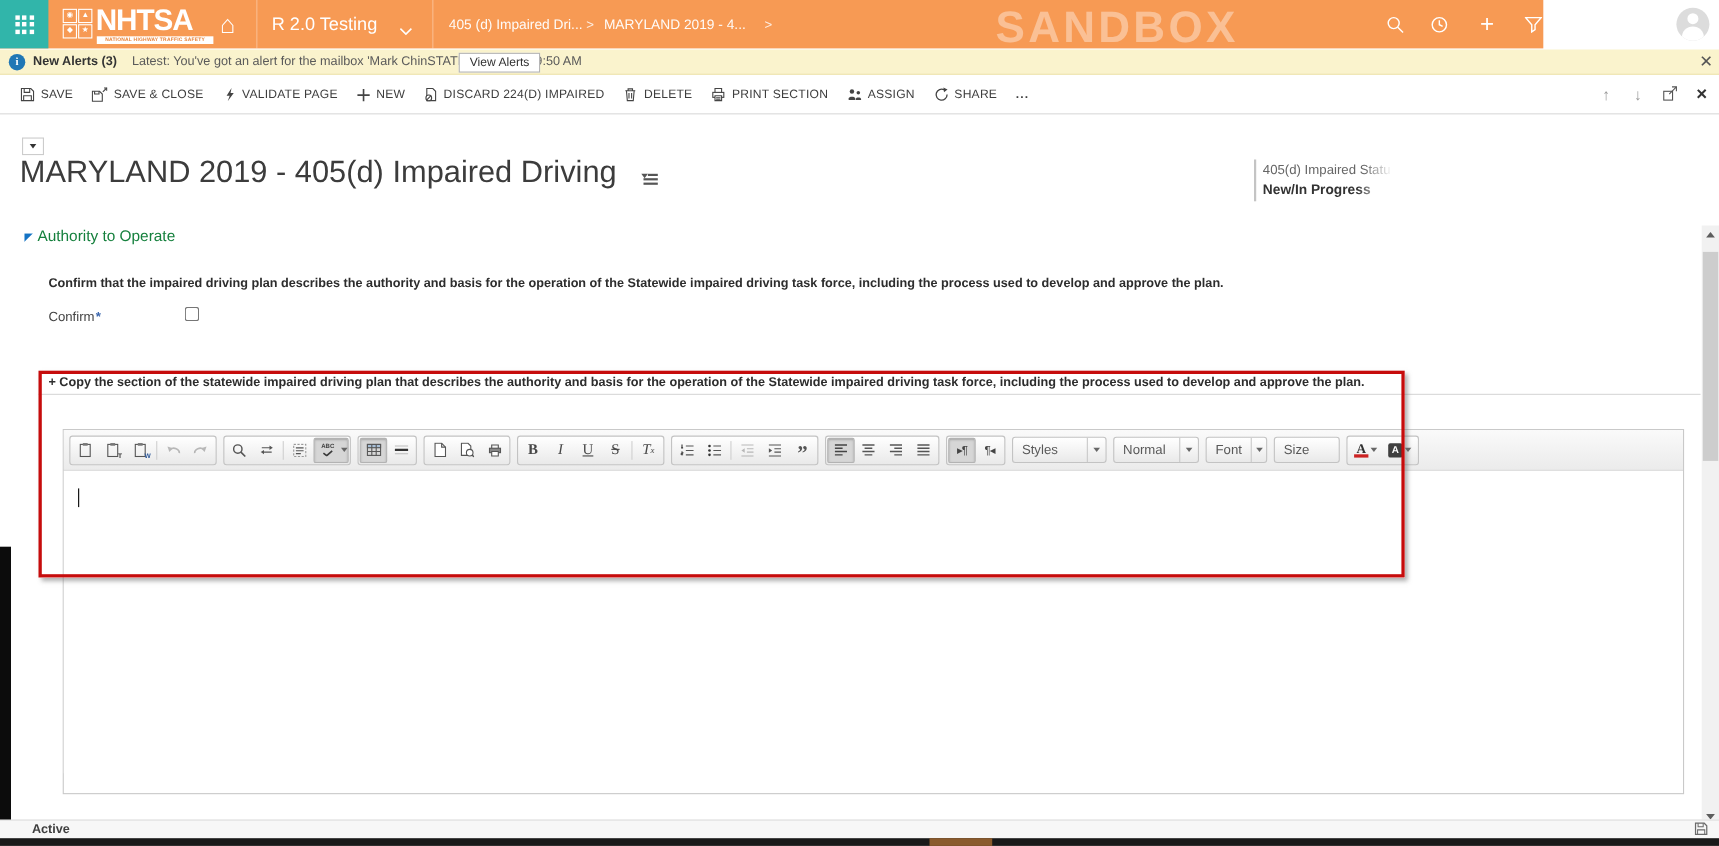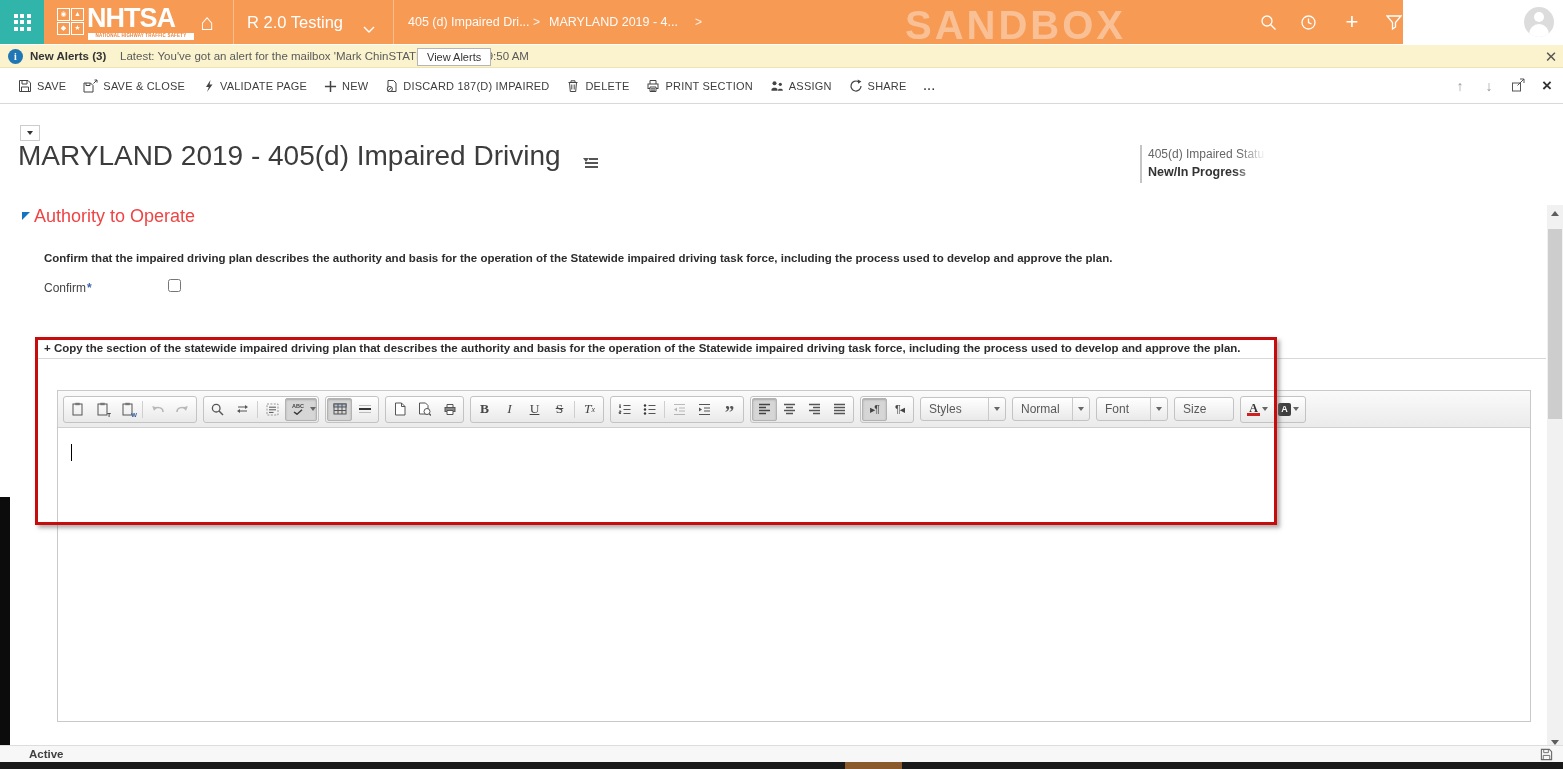--- a/index.html
+++ b/index.html
@@ -52,21 +52,21 @@
   .title-ic { position:absolute; left:583px; top:157px; width:15px; height:12px; cursor:pointer; }
   .title-ic .ln { position:absolute; right:0; height:1.5px; background:#555; }
   .title-ic .tri { position:absolute; left:0; top:1px; width:0; height:0; border-left:3px solid transparent; border-right:3px solid transparent; border-top:4px solid #555; }
   .status-div { position:absolute; left:1140px; top:145px; width:2px; height:38px; background:#c4c4c4; }
   .status-label { position:absolute; left:1148px; top:147px; width:118px; overflow:hidden; white-space:nowrap; font-size:12px; color:#666; }
   .status-value { position:absolute; left:1148px; top:165px; width:112px; overflow:hidden; white-space:nowrap; font-size:12.5px; font-weight:bold; color:#333; }
   .fade-r::after { content:""; position:absolute; right:0; top:0; bottom:0; width:26px; background:linear-gradient(to right, rgba(255,255,255,0), #fff); }
 
   
   .sec-caret { position:absolute; left:22px; top:212px; width:8px; height:8px; background:#1573C4; clip-path:polygon(0 0, 100% 0, 0 100%); cursor:pointer; }
-  .sec-title { position:absolute; left:34px; top:206px; font-size:18px; color:#ef4444; cursor:pointer; }
+  .sec-title { position:absolute; left:34px; top:206px; font-size:14px; color:#15803d; cursor:pointer; }
   .q-text { position:absolute; left:44px; top:252px; font-size:11.5px; font-weight:bold; color:#2d2d2d; white-space:nowrap; }
   .confirm-label { position:absolute; left:44px; top:281px; font-size:12px; color:#444; }
   .req { color:#3B66AD; font-weight:bold; margin-left:1px; }
   .confirm-cb { position:absolute; left:168px; top:279px; width:13px; height:13px; cursor:pointer; }
   .copy-text { position:absolute; left:44px; top:342px; font-size:11.5px; font-weight:bold; color:#2d2d2d; white-space:nowrap; }
   .copy-rule { position:absolute; left:35px; top:358px; width:1511px; height:1px; background:#d8d8d8; }
 
   
   .editor { position:absolute; left:57px; top:390px; width:1474px; height:332px; border:1px solid #c9c9c9; background:#fff; }
   .ed-toolbar { position:absolute; left:0; top:0; width:100%; height:37px; background:linear-gradient(#fafafa,#ebebeb); border-bottom:1px solid #cfcfcf; display:flex; align-items:center; padding:0 5px; gap:6px; }
@@ -244,21 +244,21 @@
           <path d="M7 1v12M1 7h12" stroke="#444" stroke-width="1.6"></path>
         </svg>
       <span>NEW</span>
     </div>
     <div class="cbi">
       <svg width="13" height="14" viewBox="0 0 13 14">
           <path d="M3 1.5h5.5L11 4v8.5H3z" fill="none" stroke="#444"></path>
           <circle cx="4.8" cy="10" r="2.6" fill="#fff" stroke="#444"></circle>
           <path d="M3 11.8l3.6-3.6" stroke="#444"></path>
         </svg>
-      <span>DISCARD 187(D) IMPAIRED</span>
+      <span>DISCARD 224(D) IMPAIRED</span>
     </div>
     <div class="cbi">
       <svg width="14" height="14" viewBox="0 0 14 14">
           <path d="M2.5 3.5h9M5 3V1.8h4V3" fill="none" stroke="#444"></path>
           <path d="M3.5 3.5l.8 9h5.4l.8-9" fill="none" stroke="#444"></path>
           <path d="M5.8 5.5v5M8.2 5.5v5" stroke="#444"></path>
         </svg>
       <span>DELETE</span>
     </div>
     <div class="cbi">
@@ -532,21 +532,21 @@
       <span class="ar">
           <span class="darr"></span>
         </span>
     </div>
     <div class="combo" style="width:78px;">
       <span class="lab">Normal</span>
       <span class="ar">
           <span class="darr"></span>
         </span>
     </div>
-    <div class="combo" style="width:72px;">
+    <div class="combo" style="width:56px;">
       <span class="lab">Font</span>
       <span class="ar">
           <span class="darr"></span>
         </span>
     </div>
     <div class="combo" style="width:60px;gap:35px;">
       <span class="lab">Size</span>
       <span class="ar">
           <span class="darr"></span>
         </span>

